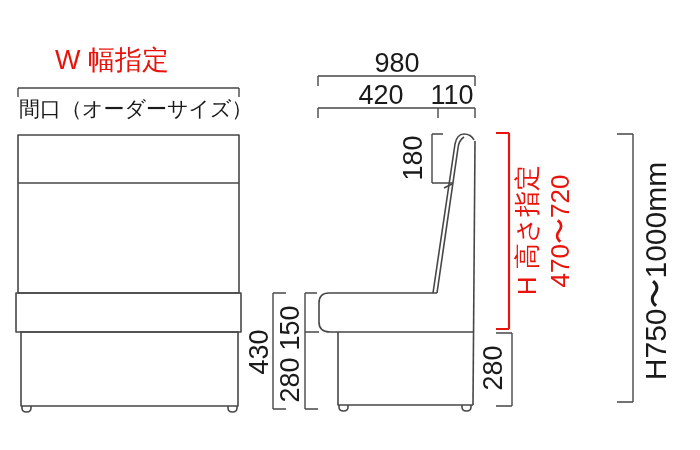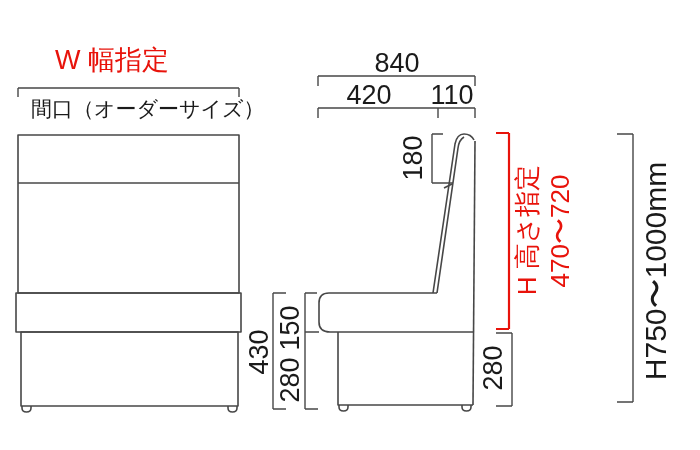--- a/index.html
+++ b/index.html
@@ -64,25 +64,25 @@
       <path d="M433 277 L455 128 Q457 118 464 118 Q471 118 474 124"></path>
       <path d="M437 277 L458 132 Q459 124 464 121"></path>
       <path d="M444 172 L452 168"></path>
       <path d="M339 389 v2 q0 4 4.5 4 q4.5 0 4.5 -4 v-2"></path>
       <path d="M462 389 v2 q0 4 4.5 4 q4.5 0 4.5 -4 v-2"></path>
     </g>
   </svg>
 
   <span class="lbl tl red f27" style="left:55px;top:31px">W 幅指定</span>
 
-  <span class="lbl tl f21" style="left:31px;top:82px">間口（オーダーサイズ）</span>
+  <span class="lbl tl f21" style="left:19px;top:82px">間口（オーダーサイズ）</span>
 
-  <span class="lbl f27" style="left:397px;top:47px">840</span>
+  <span class="lbl f27" style="left:397px;top:47px">980</span>
 
-  <span class="lbl f27" style="left:369px;top:79px">420</span>
+  <span class="lbl f27" style="left:381px;top:79px">420</span>
 
   <span class="lbl f27" style="left:452px;top:79px">110</span>
 
   <span class="lbl rot f27" style="left:413px;top:142px">180</span>
 
   <span class="lbl rot f27" style="left:259px;top:336px">430</span>
 
   <span class="lbl rot f27" style="left:290px;top:312px">150</span>
 
   <span class="lbl rot f27" style="left:290px;top:364px">280</span>

